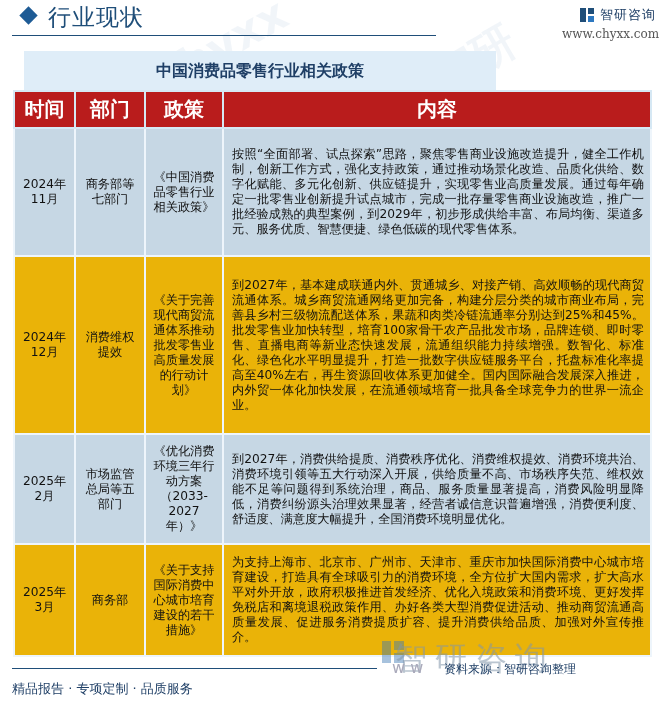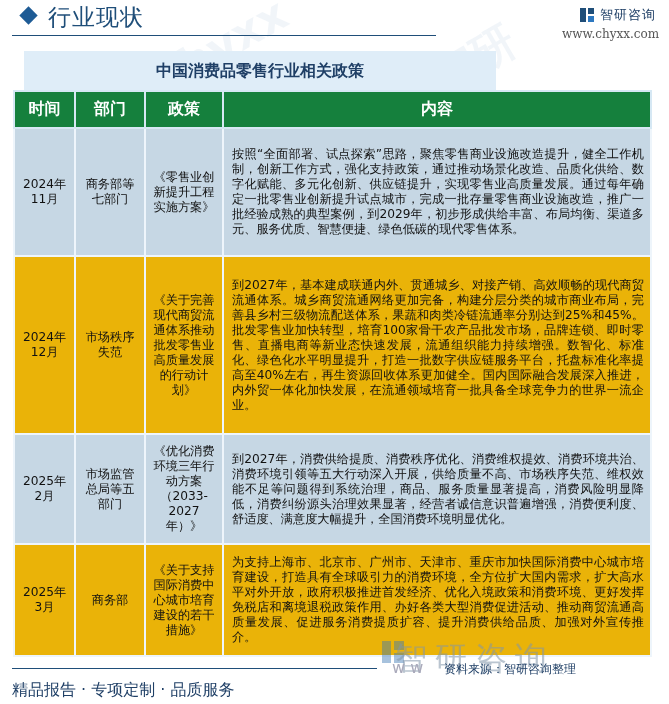--- a/index.html
+++ b/index.html
@@ -37,21 +37,21 @@
   .table-title {
     position: absolute; left: 24px; top: 51px; width: 472px; height: 40px;
     line-height: 40px; text-align: center; font-size: 16px; font-weight: bold; color: #1f3f66;
     font-family: "DejaVu Serif", serif; background: #dfedf8;
   }
   table.policy {
     position: absolute; left: 13px; top: 90px; width: 637px;
     border-collapse: collapse; table-layout: fixed;
   }
   table.policy th {
-    background: #15803d; color: #fff; font-size: 16px; font-weight: bold; height: 35px;
+    background: #b91c1c; color: #fff; font-size: 20px; font-weight: bold; height: 35px;
     border: 2px solid #d6e8f4; padding: 0; font-family: "DejaVu Serif", serif;
   }
   table.policy td {
     border: 2px solid #eef5fb; vertical-align: middle; font-size: 12.2px; line-height: 15px;
     padding: 0;
   }
   table.policy tr.odd td { background: #c6d7e4; }
   table.policy tr.even td { background: #eab308; }
   td.c-time, td.c-dept, td.c-policy { text-align: center; padding: 0 5px !important; }
   td.c-content { padding: 3px 6px 3px 8px !important; text-align: justify; }
@@ -62,21 +62,21 @@
     position: absolute; left: 395px; top: 637px; font-size: 32px; color: rgba(130,150,170,0.55);
     letter-spacing: 8px;
   }
   .wm-logo { position: absolute; left: 382px; top: 641px; width: 22px; height: 22px; }
   .wm-logo span { position: absolute; background: rgba(60,120,180,0.45); }
   .source {
     position: absolute; left: 392px; top: 658px; font-size: 12px; color: #1f3f66;
   }
   .source .ww { color: #aab; font-size: 16px; margin-right: 17px; }
   .footer-slogan {
-    position: absolute; left: 12px; top: 680px; font-size: 16px; color: #1f3f66;
+    position: absolute; left: 12px; top: 680px; font-size: 13px; color: #1f3f66;
   }
 </style>
 </head>
 <body>
 
 <div class="watermark" style="left:150px;top:20px;">chyxx</div>
 <div class="watermark" style="left:430px;top:30px;">智研</div>
 
 <div class="top-header">
   <div class="diamond"></div>
@@ -107,26 +107,26 @@
       <th>时间</th>
       <th>部门</th>
       <th>政策</th>
       <th>内容</th>
     </tr>
   </thead>
   <tbody>
     <tr class="odd" style="height:128px">
       <td class="c-time">2024年11月</td>
       <td class="c-dept">商务部等七部门</td>
-      <td class="c-policy">《零售业创新提升工程实施方案》</td>
+      <td class="c-policy">《中国消费品零售行业相关政策》</td>
       <td class="c-content">按照“全面部署、试点探索”思路，聚焦零售商业设施改造提升，健全工作机制，创新工作方式，强化支持政策，通过推动场景化改造、品质化供给、数字化赋能、多元化创新、供应链提升，实现零售业高质量发展。通过每年确定一批零售业创新提升试点城市，完成一批存量零售商业设施改造，推广一批经验成熟的典型案例，到2029年，初步形成供给丰富、布局均衡、渠道多元、服务优质、智慧便捷、绿色低碳的现代零售体系。</td>
     </tr>
     <tr class="even" style="height:178px">
       <td class="c-time">2024年12月</td>
-      <td class="c-dept">市场秩序失范</td>
+      <td class="c-dept">消费维权提效</td>
       <td class="c-policy">《关于完善现代商贸流通体系推动批发零售业高质量发展的行动计划》</td>
       <td class="c-content">到2027年，基本建成联通内外、贯通城乡、对接产销、高效顺畅的现代商贸流通体系。城乡商贸流通网络更加完备，构建分层分类的城市商业布局，完善县乡村三级物流配送体系，果蔬和肉类冷链流通率分别达到25%和45%。批发零售业加快转型，培育100家骨干农产品批发市场，品牌连锁、即时零售、直播电商等新业态快速发展，流通组织能力持续增强。数智化、标准化、绿色化水平明显提升，打造一批数字供应链服务平台，托盘标准化率提高至40%左右，再生资源回收体系更加健全。国内国际融合发展深入推进，内外贸一体化加快发展，在流通领域培育一批具备全球竞争力的世界一流企业。</td>
     </tr>
     <tr class="odd" style="height:110px">
       <td class="c-time">2025年2月</td>
       <td class="c-dept">市场监管总局等五部门</td>
       <td class="c-policy">《优化消费环境三年行动方案（2033-2027年）》</td>
       <td class="c-content">到2027年，消费供给提质、消费秩序优化、消费维权提效、消费环境共治、消费环境引领等五大行动深入开展，供给质量不高、市场秩序失范、维权效能不足等问题得到系统治理，商品、服务质量显著提高，消费风险明显降低，消费纠纷源头治理效果显著，经营者诚信意识普遍增强，消费便利度、舒适度、满意度大幅提升，全国消费环境明显优化。</td>
     </tr>
     <tr class="even" style="height:112px">

